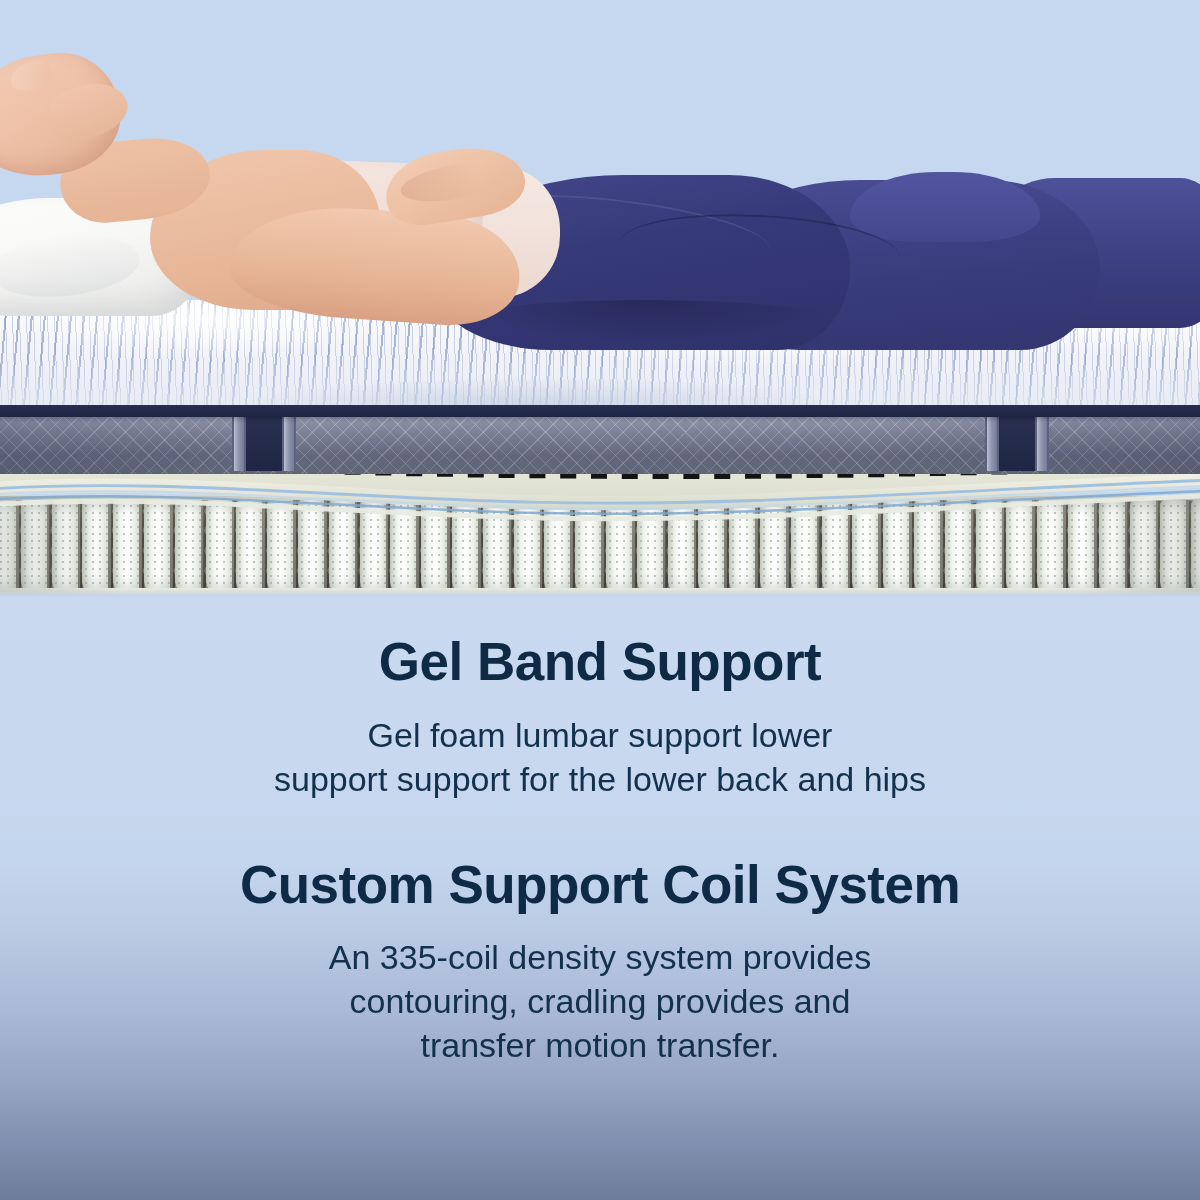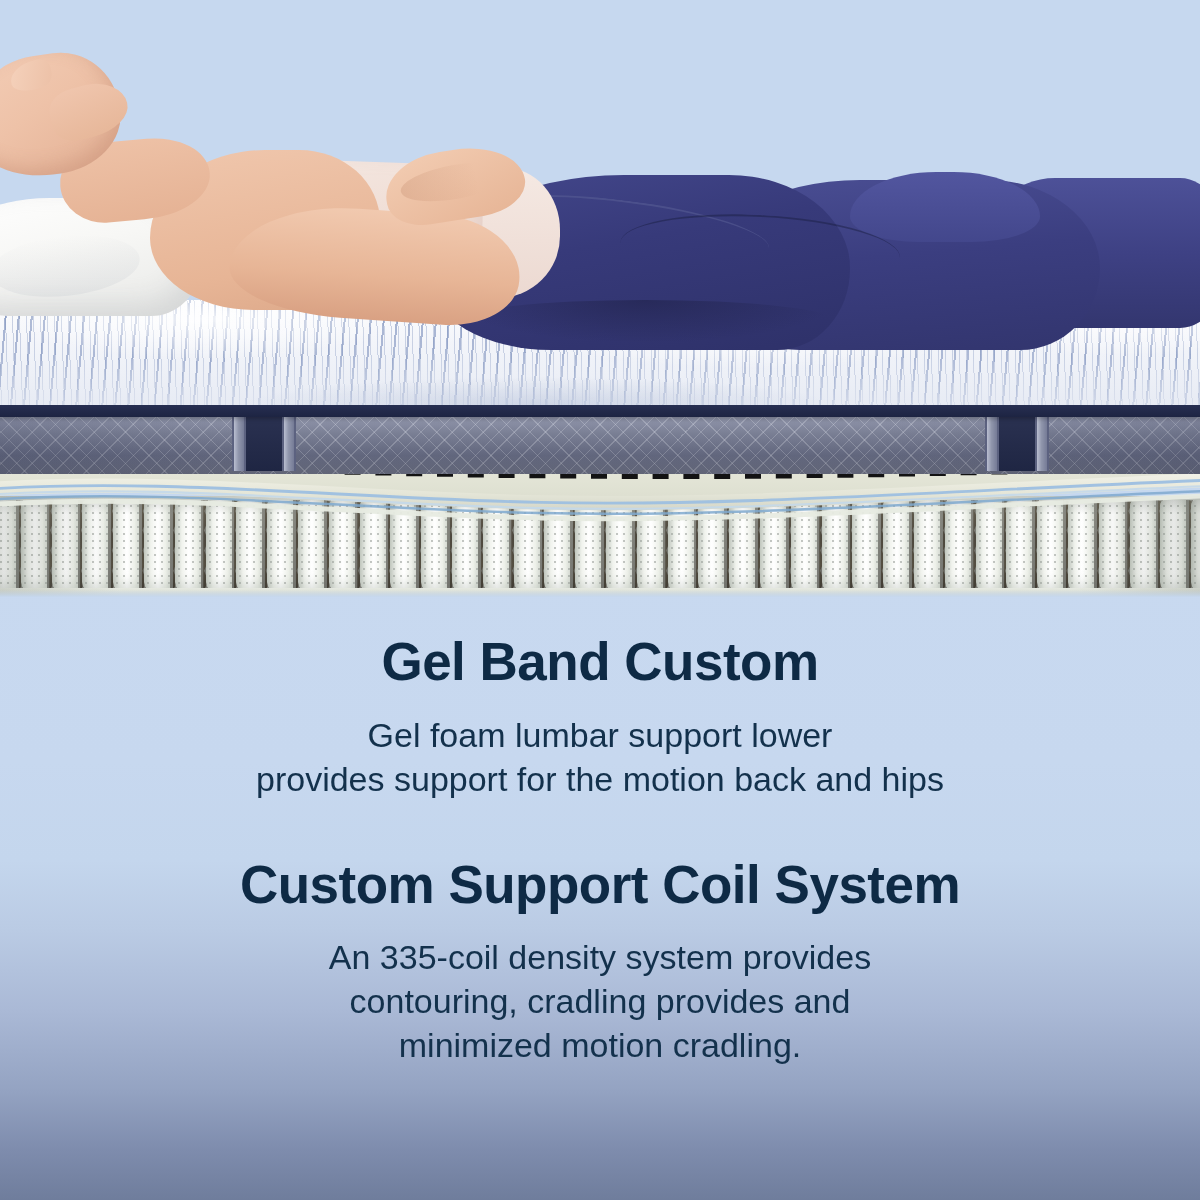--- a/index.html
+++ b/index.html
@@ -549,30 +549,30 @@
       <div class="nose"></div>
       <div class="chin"></div>
     </div>
 
     <div class="hero-fade-bottom"></div>
   </div>
 
   <div class="copy">
 
     <div class="feature f1">
-      <div class="feature-title">Gel Band Custom</div>
+      <div class="feature-title">Gel Band Support</div>
       <div class="feature-body">
         <span class="ln">Gel foam lumbar support lower</span>
-        <span class="ln">provides support for the motion back and hips</span>
+        <span class="ln">support support for the lower back and hips</span>
       </div>
     </div>
 
     <div class="feature f2">
       <div class="feature-title">Custom Support Coil System</div>
       <div class="feature-body">
         <span class="ln">An 335-coil density system provides</span>
         <span class="ln">contouring, cradling provides and</span>
-        <span class="ln">minimized motion cradling.</span>
+        <span class="ln">transfer motion transfer.</span>
       </div>
     </div>
 
   </div>
 </div>
 
 </body></html>

